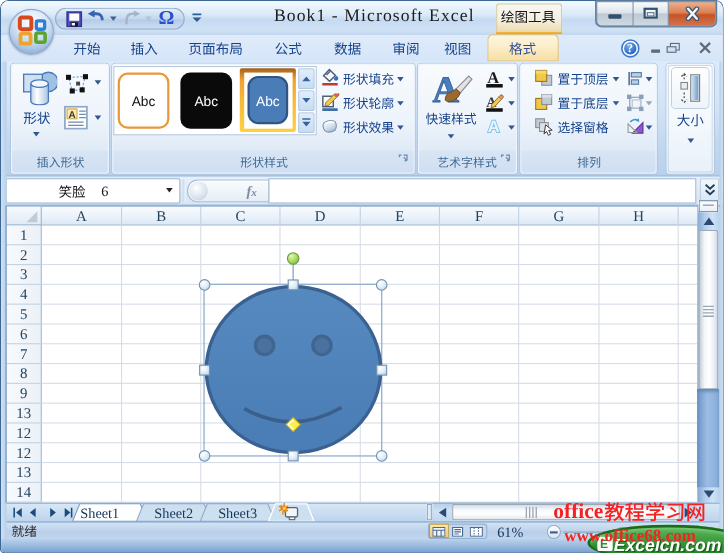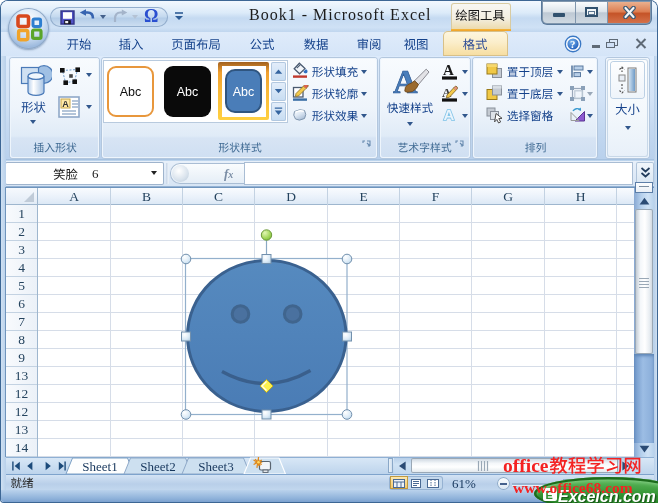--- a/index.html
+++ b/index.html
@@ -498,21 +498,21 @@
       <path d="M8.8 0.8 L3.6 5 L8.8 9.2 Z"></path>
  <path d="M21.4 0.8 L16.2 5 L21.4 9.2 Z"></path>
  <path d="M34.6 0.8 L39.8 5 L34.6 9.2 Z"></path>
  <path d="M47.8 0.8 L53 5 L47.8 9.2 Z"></path>
       <path d="M53.4 0.5v9h1.4v-9z"></path>
     </g>
 </svg>
 <svg class="ab" style="left:65px;top:457px" width="70" height="17" viewBox="0 0 70 17">
     <path d="M1 17 L7.5 1 H62.5 L69 17 Z" fill="#fdfefe" stroke="#7da0c4" stroke-width="1"></path>
   </svg>
-<div class="ab" style="left:73px;top:459px;width:54px;text-align:center;font-family:'Liberation Serif',serif;font-size:13px;font-weight:normal;color:#16365c;">Sheet1</div>
+<div class="ab" style="left:73px;top:459px;width:54px;text-align:left;font-family:'Liberation Serif',serif;font-size:13px;font-weight:normal;color:#16365c;">Sheet1</div>
 <svg class="ab" style="left:123px;top:457px" width="70" height="17" viewBox="0 0 70 17">
     <path d="M1 17 L7.5 1 H62.5 L69 17 Z" fill="#cde0f0" stroke="#8fa9c8" stroke-width="1"></path>
   </svg>
 <div class="ab" style="left:131px;top:459px;width:54px;text-align:center;font-family:'Liberation Serif',serif;font-size:13px;font-weight:normal;color:#16365c;">Sheet2</div>
 <svg class="ab" style="left:181px;top:457px" width="70" height="17" viewBox="0 0 70 17">
     <path d="M1 17 L7.5 1 H62.5 L69 17 Z" fill="#cde0f0" stroke="#8fa9c8" stroke-width="1"></path>
   </svg>
 <div class="ab" style="left:189px;top:459px;width:54px;text-align:center;font-family:'Liberation Serif',serif;font-size:13px;font-weight:normal;color:#16365c;">Sheet3</div>
 
 <svg class="ab" style="left:243px;top:457px" width="46" height="17" viewBox="0 0 46 17">

